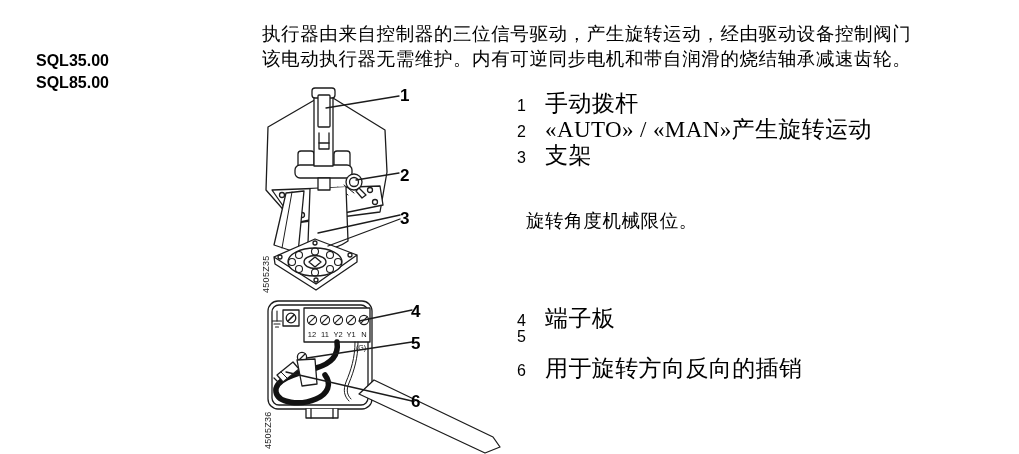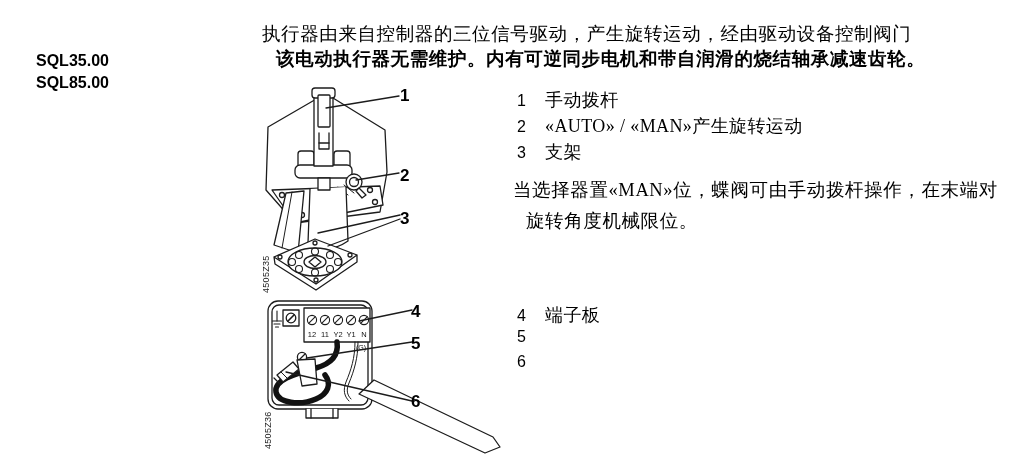--- a/index.html
+++ b/index.html
@@ -11,33 +11,33 @@
   .models {
     position:absolute; left:4px; top:50px;
     font-family:"Liberation Sans", sans-serif; font-weight:bold;
     font-size:16px; line-height:22px; color:#000;margin-left:32px;
   }
   .cjk-line {
     position:absolute; font-size:18.5px; letter-spacing:0.6px;
     white-space:nowrap; color:#000;
   }
   .intro-1 { left:262px; top:21px;text-align:right; }
-  .intro-2 { left:276px; top:46px;font-weight:bold; }
+  .intro-2 { left:262px; top:46px; }
   .note-1 { left:513px; top:177px; }
   .note-2 { left:513px; top:208px;margin-left:13px; }
   .callout-list { position:absolute; left:517px; }
   .list-a { top:88px; }
   .list-b { top:303px; }
   .callout-row { display:flex; height:26px; align-items:baseline; }
   .list-b .callout-row { height:25px; }
   .callout-row .n {
     width:28px; font-family:"Liberation Sans", sans-serif;
     font-size:16px; color:#000;
   }
-  .callout-row .t { font-size:18px; letter-spacing:0.4px; white-space:nowrap; }
+  .callout-row .t { font-size:23px; letter-spacing:0.4px; white-space:nowrap; }
   .fig-num {
     position:absolute; font-family:"Liberation Sans", sans-serif;
     font-weight:bold; font-size:17px; color:#000;
   }
   .fig-id {
     position:absolute; font-family:"Liberation Sans", sans-serif;
     font-size:9px; color:#222; transform:rotate(-90deg);
     transform-origin:0 0; white-space:nowrap; letter-spacing:0.3px;
   }
   svg { position:absolute; }
@@ -138,21 +138,20 @@
     <div class="callout-row">
       <span class="n">2</span>
       <span class="t">«AUTO» / «MAN»产生旋转运动</span>
     </div>
     <div class="callout-row">
       <span class="n">3</span>
       <span class="t">支架</span>
     </div>
   </div>
 
-  <div class="cjk-line note-1">当选择器置«MAN»位，蝶阀可由手动拨杆操作，在末端对</div>
   <div class="cjk-line note-2">旋转角度机械限位。</div>
 
   <svg style="left:260px; top:298px;" width="245" height="156" viewBox="0 0 245 156">
     <g stroke="#1c1c1c" fill="none" stroke-width="1.3" stroke-linejoin="round" stroke-linecap="round">
 
       <rect x="8" y="3" width="104" height="108" rx="10" fill="#fff"></rect>
       <rect x="12" y="7" width="96" height="100" rx="7"></rect>
 
       <path d="M46,111 L46,120 L78,120 L78,111" fill="#fff"></path>
       <line x1="51" y1="111" x2="51" y2="120"></line>
@@ -227,16 +226,17 @@
   <div class="callout-list list-b">
     <div class="callout-row">
       <span class="n">4</span>
       <span class="t">端子板</span>
     </div>
     <div class="callout-row">
       <span class="n">5</span>
     </div>
     <div class="callout-row">
       <span class="n">6</span>
+      <span class="t">用于旋转方向反向的插销</span>
     </div>
   </div>
 
 </div>
 
 </body></html>

